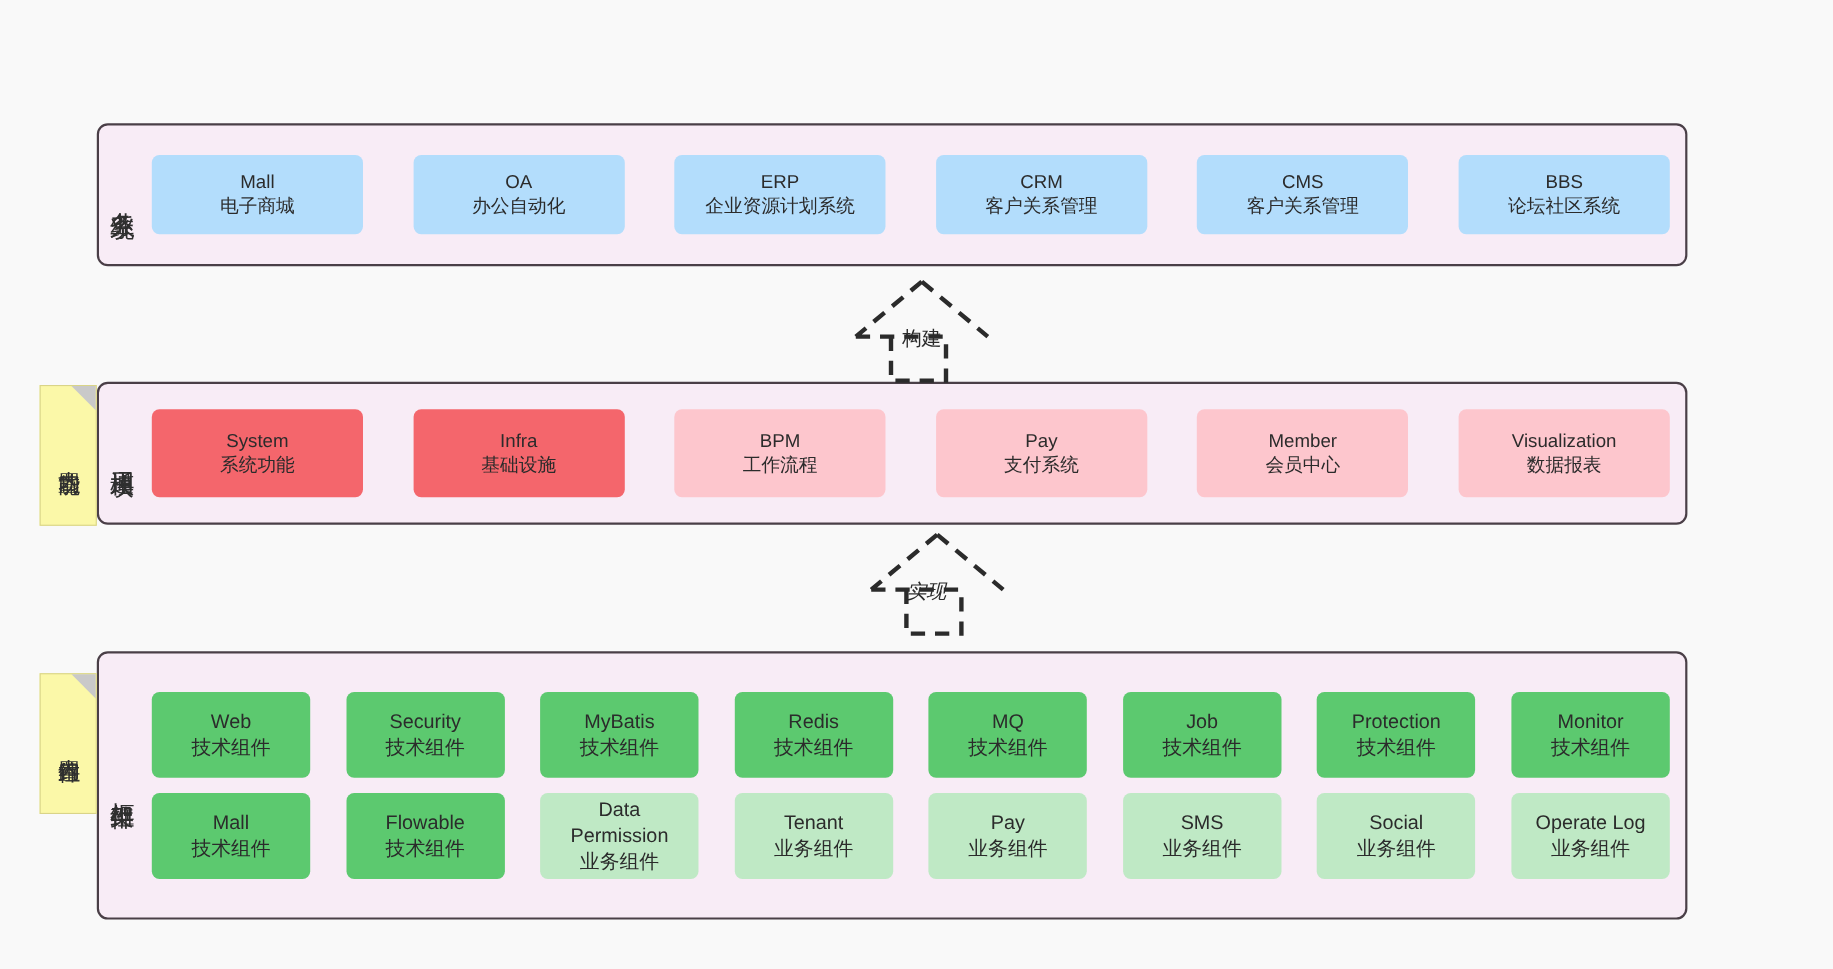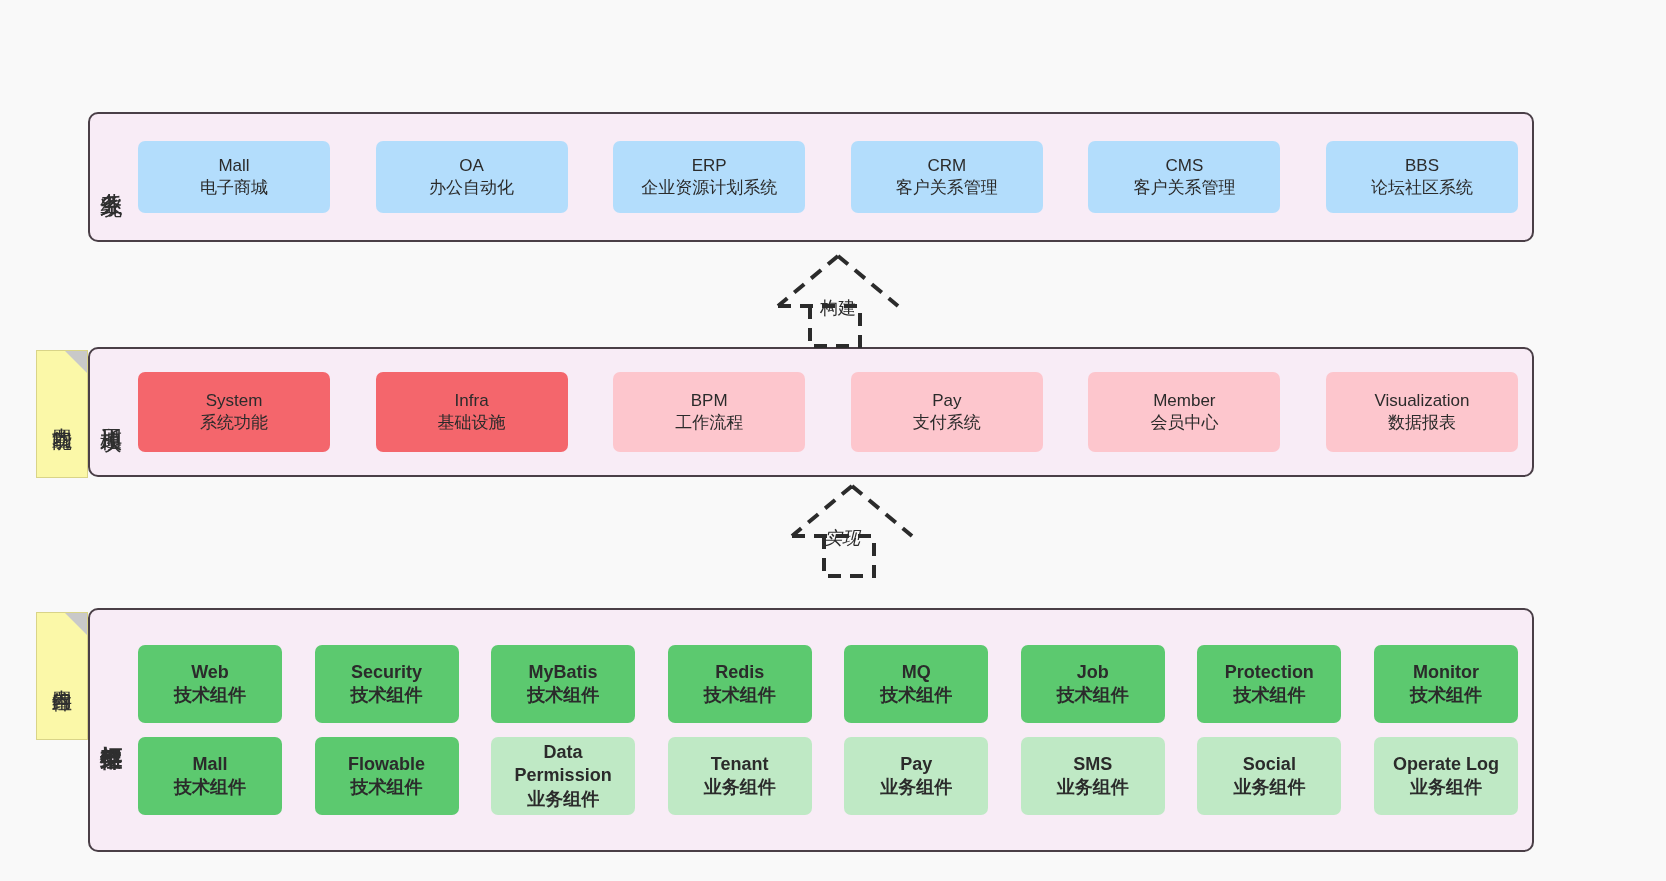--- a/index.html
+++ b/index.html
@@ -108,24 +108,23 @@
     height: 130px;
   }
   #layer-modules .node {
     width: 192px;
     height: 80px;
   }
 
   
   #layer-framework {
     left: 88px;
-    top: 608px;
+    top: 592px;
     width: 1446px;
     height: 244px;
-    font-weight: bold;
   }
   #layer-framework .layer-body {
     gap: 14px;
     padding: 0 14px 0 6px;
   }
   #layer-framework .node {
     width: 144px;
     height: 78px;
     font-size: 18px;
   }

